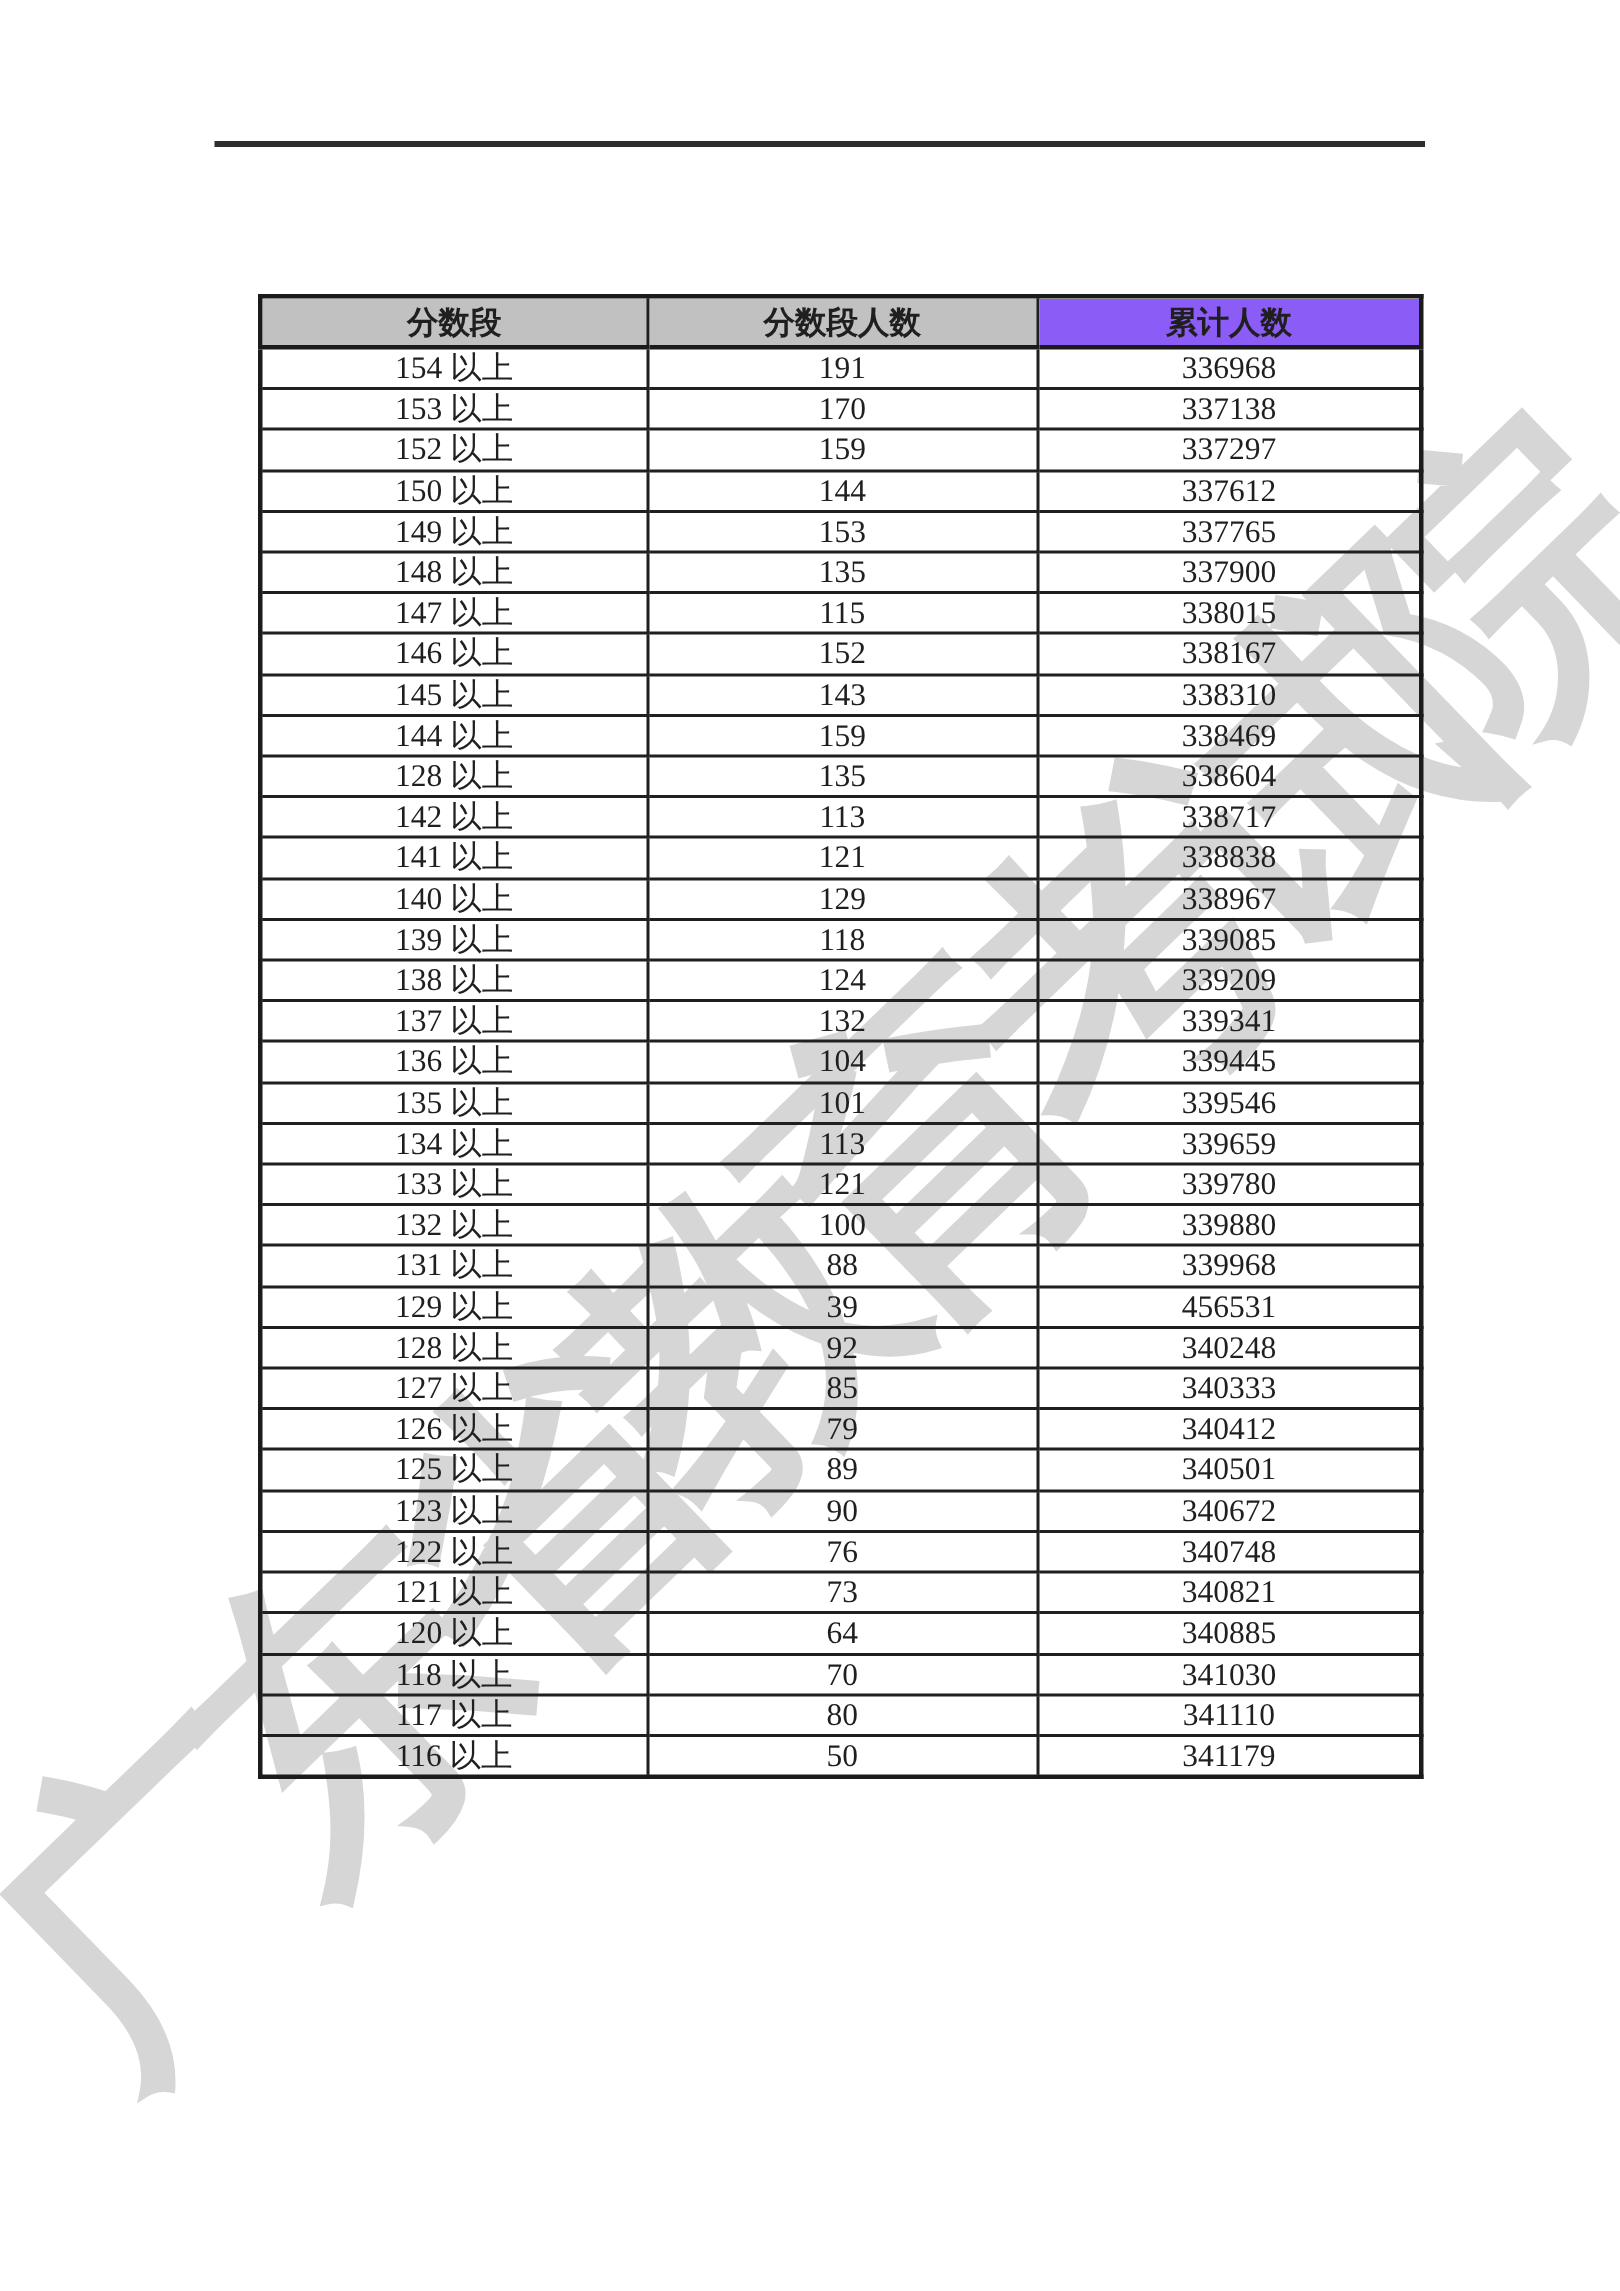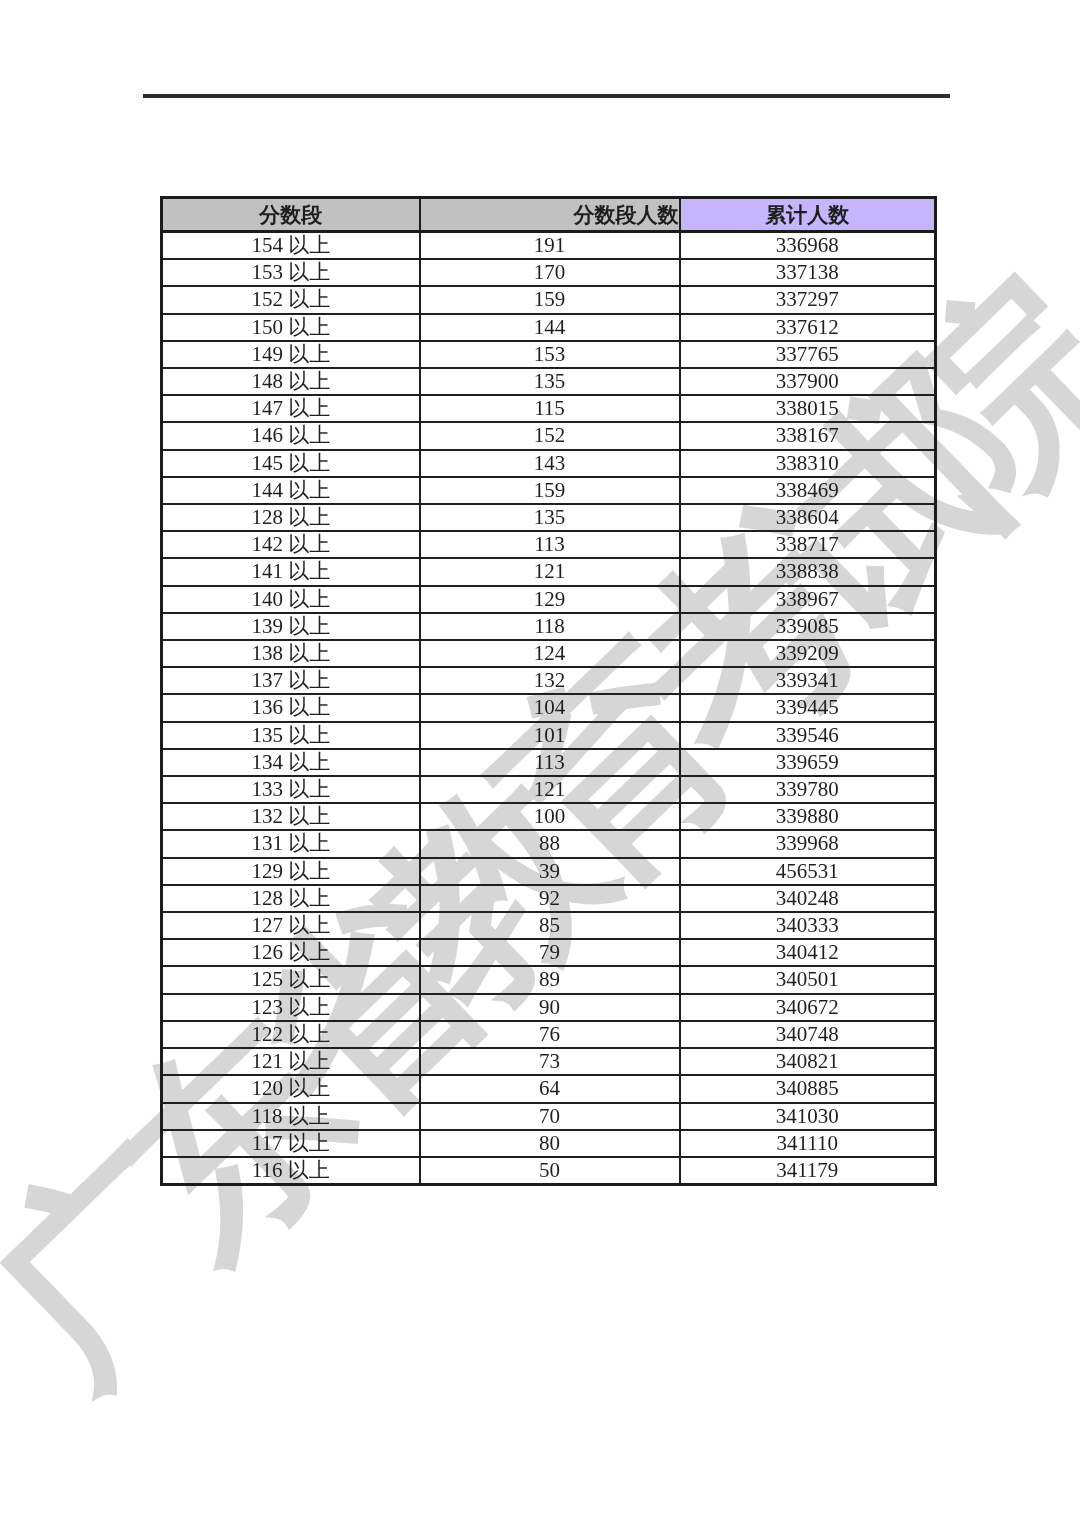--- a/index.html
+++ b/index.html
@@ -35,21 +35,21 @@
     color: #cdcdcd;
     opacity: 0.8;
     transform: rotate(-44deg);
     transform-origin: center center;
     z-index: 0;
     pointer-events: none;
     user-select: none;
   }
   table.score-table {
     position: absolute;
-    left: 160px;
+    left: 172px;
     top: 196px;
     width: 774px;
     border-collapse: collapse;
     table-layout: fixed;
     z-index: 1;
   }
   table.score-table col.c1 { width: 258px; }
   table.score-table col.c2 { width: 260px; }
   table.score-table col.c3 { width: 256px; }
   table.score-table th,
@@ -83,22 +83,22 @@
 
 <table class="score-table">
   <colgroup>
     <col class="c1">
       <col class="c2">
       <col class="c3">
   </colgroup>
   <thead>
     <tr>
       <th style="background: rgb(193, 193, 193);">分数段</th>
-      <th style="background: rgb(193, 193, 193); text-align: right;">分数段人数</th>
-      <th style="background: #c4b5fd; margin-top: 14px;">累计人数</th>
+      <th style="background: rgb(193, 193, 193);">分数段人数</th>
+      <th style="background: #8b5cf6; margin-top: 14px;">累计人数</th>
     </tr>
   </thead>
   <tbody>
       <tr>
     <td>154 以上</td>
     <td>191</td>
     <td>336968</td>
   </tr>
       <tr>
     <td>153 以上</td>

